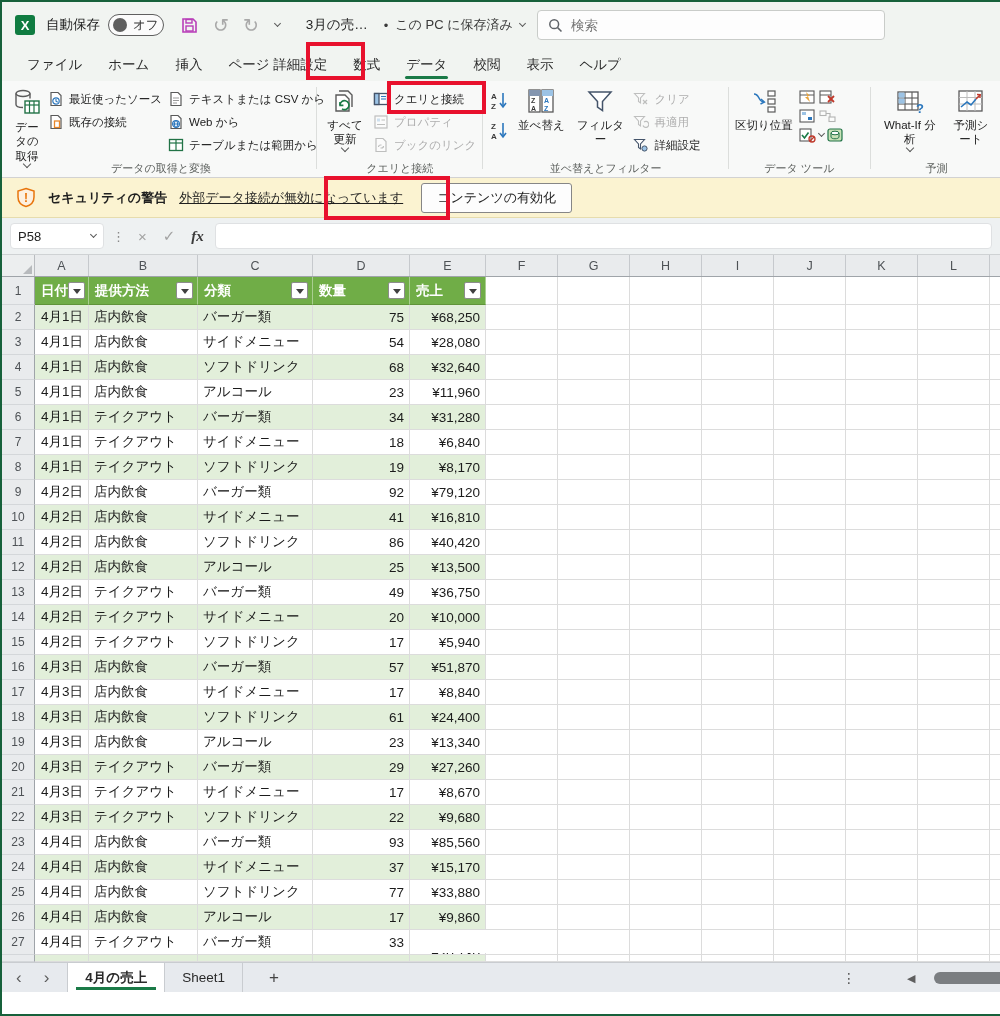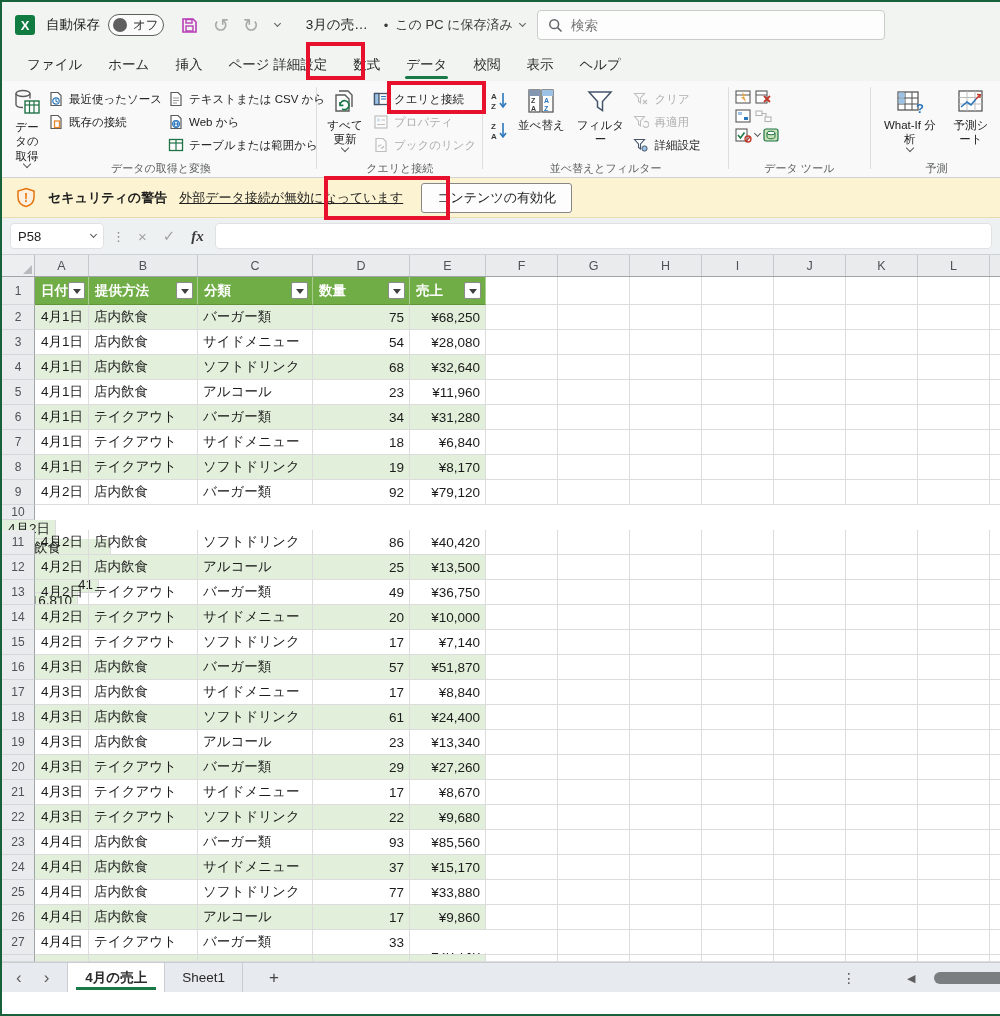--- a/index.html
+++ b/index.html
@@ -316,20 +316,30 @@
               <circle cx="11.5" cy="11.5" r="2.6" fill="#9cc3e5" stroke="#44546a" stroke-width="1"></circle>
             </svg>
           <span>詳細設定</span>
         </div>
       </div>
       <div class="glabel">並べ替えとフィルター</div>
     </div>
     <div class="gsep"></div>
 
     <div class="rgroup" style="width:140px">
+      <div class="bigbtn" style="width:58px">
+        <svg width="28" height="28" viewBox="0 0 28 28">
+            <path d="M4 6 c6 0 4 8 10 8" fill="none" stroke="#2b77bd" stroke-width="1.6"></path>
+            <path d="M11 11 l3.5 3-4 2" fill="none" stroke="#2b77bd" stroke-width="1.4"></path>
+            <rect x="18" y="3" width="7" height="5" fill="#fff" stroke="#5a5a5a" stroke-width="1.2"></rect>
+            <rect x="18" y="11" width="7" height="5" fill="#fff" stroke="#5a5a5a" stroke-width="1.2"></rect>
+            <rect x="18" y="19" width="7" height="5" fill="#fff" stroke="#5a5a5a" stroke-width="1.2"></rect>
+          </svg>
+        <span class="lbl">区切り位置</span>
+      </div>
       <div class="iconcol">
         <div class="iconrow">
           <svg width="17" height="15" viewBox="0 0 17 15">
               <rect x="1" y="1" width="14" height="12" fill="#fff" stroke="#5a5a5a" stroke-width="1.1"></rect>
               <line x1="1" y1="5" x2="15" y2="5" stroke="#5a5a5a" stroke-width="1"></line>
               <polygon points="7,2 11,6 9,6 11,12 6,7 8.5,7" fill="#e8a33d"></polygon>
             </svg>
           <svg width="17" height="15" viewBox="0 0 17 15">
               <rect x="1" y="1" width="11" height="12" fill="#fff" stroke="#5a5a5a" stroke-width="1.1"></rect>
               <line x1="1" y1="5" x2="12" y2="5" stroke="#5a5a5a" stroke-width="1"></line>
@@ -592,21 +602,21 @@
           <div class="cell r" style="width: 76px;">¥79,120</div>
           <div class="cell" style="width: 72px;"></div>
           <div class="cell" style="width: 72px;"></div>
           <div class="cell" style="width: 72px;"></div>
           <div class="cell" style="width: 72px;"></div>
           <div class="cell" style="width: 72px;"></div>
           <div class="cell" style="width: 72px;"></div>
           <div class="cell" style="width: 72px;"></div>
           <div class="cell" style="width: 10px; border-right: none;"></div>
         </div>
-        <div class="grow" style="height: 25px; flex-direction: column;">
+        <div class="grow" style="height: 25px;">
           <div class="rowhead">10</div>
           <div class="cell r band" style="width: 54px;">4月2日</div>
           <div class="cell band" style="width: 109px;">店内飲食</div>
           <div class="cell band" style="width: 115px;">サイドメニュー</div>
           <div class="cell r band" style="width: 97px;">41</div>
           <div class="cell r band" style="width: 76px;">¥16,810</div>
           <div class="cell" style="width: 72px;"></div>
           <div class="cell" style="width: 72px;"></div>
           <div class="cell" style="width: 72px;"></div>
           <div class="cell" style="width: 72px;"></div>
@@ -678,21 +688,21 @@
           <div class="cell" style="width: 72px;"></div>
           <div class="cell" style="width: 72px;"></div>
           <div class="cell" style="width: 10px; border-right: none;"></div>
         </div>
         <div class="grow" style="height: 25px;">
           <div class="rowhead">15</div>
           <div class="cell r" style="width: 54px;">4月2日</div>
           <div class="cell" style="width: 109px;">テイクアウト</div>
           <div class="cell" style="width: 115px;">ソフトドリンク</div>
           <div class="cell r" style="width: 97px;">17</div>
-          <div class="cell r" style="width: 76px;">¥7,140</div>
+          <div class="cell r" style="width: 76px;">¥5,940</div>
           <div class="cell" style="width: 72px;"></div>
           <div class="cell" style="width: 72px;"></div>
           <div class="cell" style="width: 72px;"></div>
           <div class="cell" style="width: 72px;"></div>
           <div class="cell" style="width: 72px;"></div>
           <div class="cell" style="width: 72px;"></div>
           <div class="cell" style="width: 72px;"></div>
           <div class="cell" style="width: 10px; border-right: none;"></div>
         </div>
         <div class="grow" style="height: 25px;">

